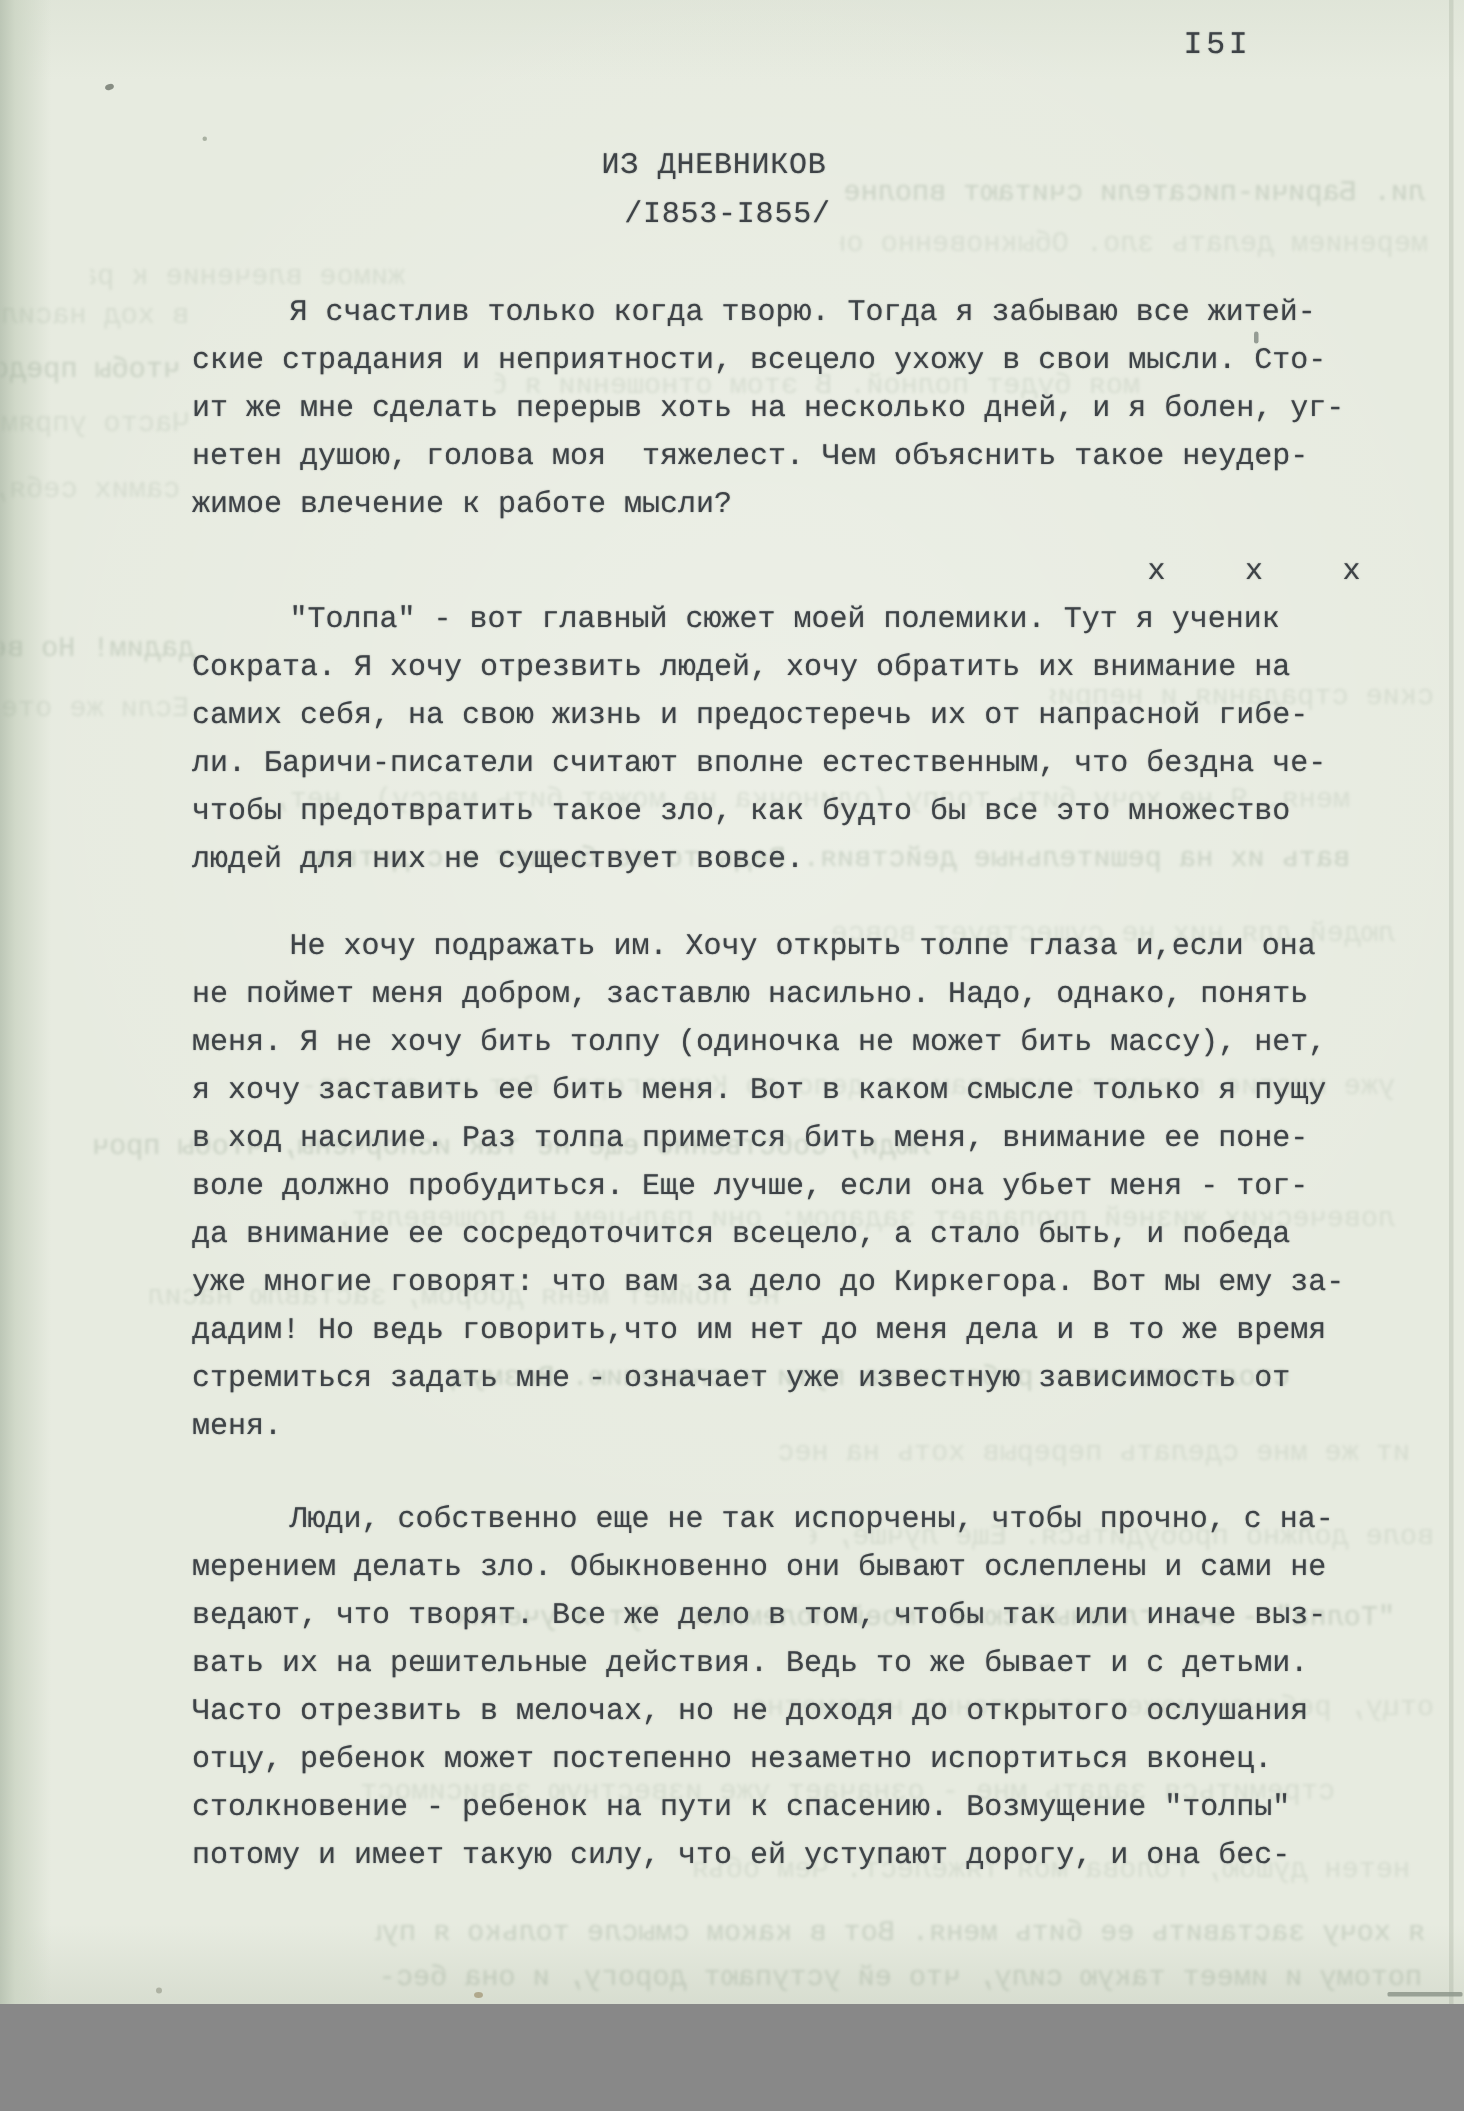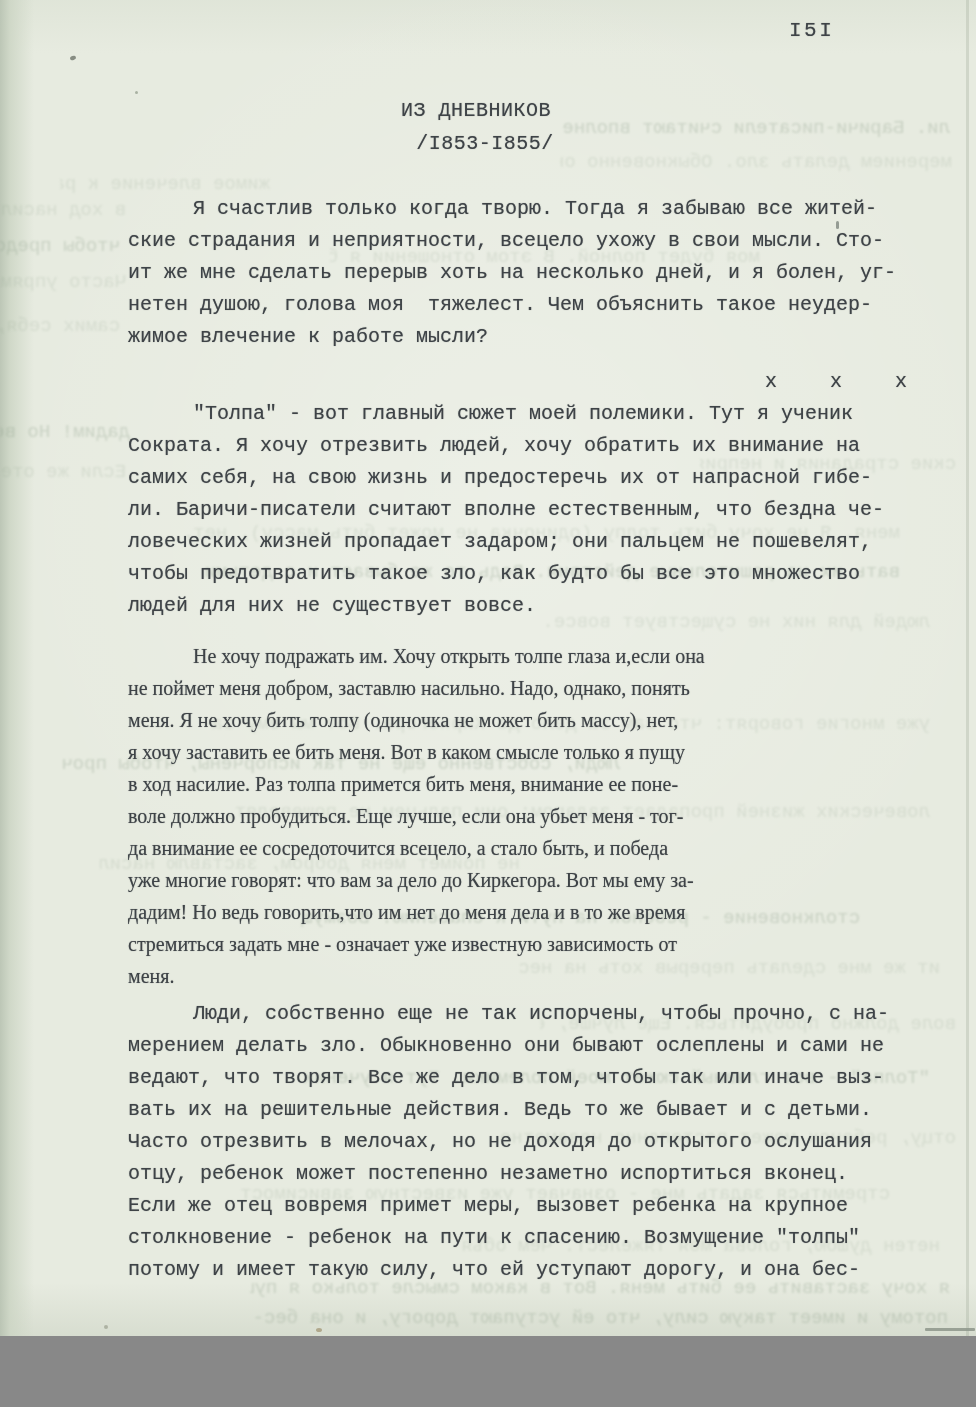--- a/index.html
+++ b/index.html
@@ -34,21 +34,21 @@
   }
   .t1{left:-12px;right:12px;top:95px;letter-spacing:.5px;}
   .t2{left:-3px;right:3px;top:128px;letter-spacing:.5px;}
   .para{position:absolute;left:128px;width:796px;}
   .line{height:32px;line-height:32px;font-size:20px;white-space:pre;}
   .indent{padding-left:65px;}
   .divider{
     position:absolute;left:128px;width:780px;top:366px;
     text-align:right;font-size:20px;line-height:32px;white-space:pre;letter-spacing:1px;
   }
-  .p1{top:193px;} .p2{top:398px;} .p3{top:640px;font-family:Liberation Serif, serif;} .p4{top:998px;}
+  .p1{top:193px;} .p2{top:398px;} .p3{top:616px;} .p4{top:998px;}
   
   .bleed{
     position:absolute;height:24px;overflow:hidden;
     font-size:19px;line-height:24px;white-space:nowrap;
     color:#8fa08c;transform:scaleX(-1);filter:blur(1.2px);
     pointer-events:none;
   }
   .b1{opacity:.34;} .b2{opacity:.20;}
   .speck{position:absolute;border-radius:50%;}
   .sp1{left:70px;top:56px;width:6px;height:4px;background:#6f756b;transform:rotate(-20deg);opacity:.8;}
@@ -112,21 +112,20 @@
     <div class="line ink">жимое влечение к работе мысли?</div>
   </div>
 
   <div class="divider ink">х    х    х</div>
 
   <div class="para p2">
     <div class="line indent ink">"Толпа" - вот главный сюжет моей полемики. Тут я ученик</div>
     <div class="line ink">Сократа. Я хочу отрезвить людей, хочу обратить их внимание на</div>
     <div class="line ink">самих себя, на свою жизнь и предостеречь их от напрасной гибе-</div>
     <div class="line ink">ли. Баричи-писатели считают вполне естественным, что бездна че-</div>
-    <div class="line ink">ловеческих жизней пропадает задаром; они пальцем не пошевелят,</div>
     <div class="line ink">чтобы предотвратить такое зло, как будто бы все это множество</div>
     <div class="line ink">людей для них не существует вовсе.</div>
   </div>
 
   <div class="para p3">
     <div class="line indent ink">Не хочу подражать им. Хочу открыть толпе глаза и,если она</div>
     <div class="line ink">не поймет меня добром, заставлю насильно. Надо, однако, понять</div>
     <div class="line ink">меня. Я не хочу бить толпу (одиночка не может бить массу), нет,</div>
     <div class="line ink">я хочу заставить ее бить меня. Вот в каком смысле только я пущу</div>
     <div class="line ink">в ход насилие. Раз толпа примется бить меня, внимание ее поне-</div>
@@ -138,21 +137,20 @@
     <div class="line ink">меня.</div>
   </div>
 
   <div class="para p4">
     <div class="line indent ink">Люди, собственно еще не так испорчены, чтобы прочно, с на-</div>
     <div class="line ink">мерением делать зло. Обыкновенно они бывают ослеплены и сами не</div>
     <div class="line ink">ведают, что творят. Все же дело в том, чтобы так или иначе выз-</div>
     <div class="line ink">вать их на решительные действия. Ведь то же бывает и с детьми.</div>
     <div class="line ink">Часто отрезвить в мелочах, но не доходя до открытого ослушания</div>
     <div class="line ink">отцу, ребенок может постепенно незаметно испортиться вконец.</div>
-    <div class="line ink">Если же отец вовремя примет меры, вызовет ребенка на крупное</div>
     <div class="line ink">столкновение - ребенок на пути к спасению. Возмущение "толпы"</div>
     <div class="line ink">потому и имеет такую силу, что ей уступают дорогу, и она бес-</div>
   </div>
 
   <div class="speck sp1"></div>
   <div class="speck sp2"></div>
   <div class="speck sp3"></div>
   <div class="speck sp4"></div>
   <div class="speck sp5"></div>
   <div class="speck sp6"></div>

